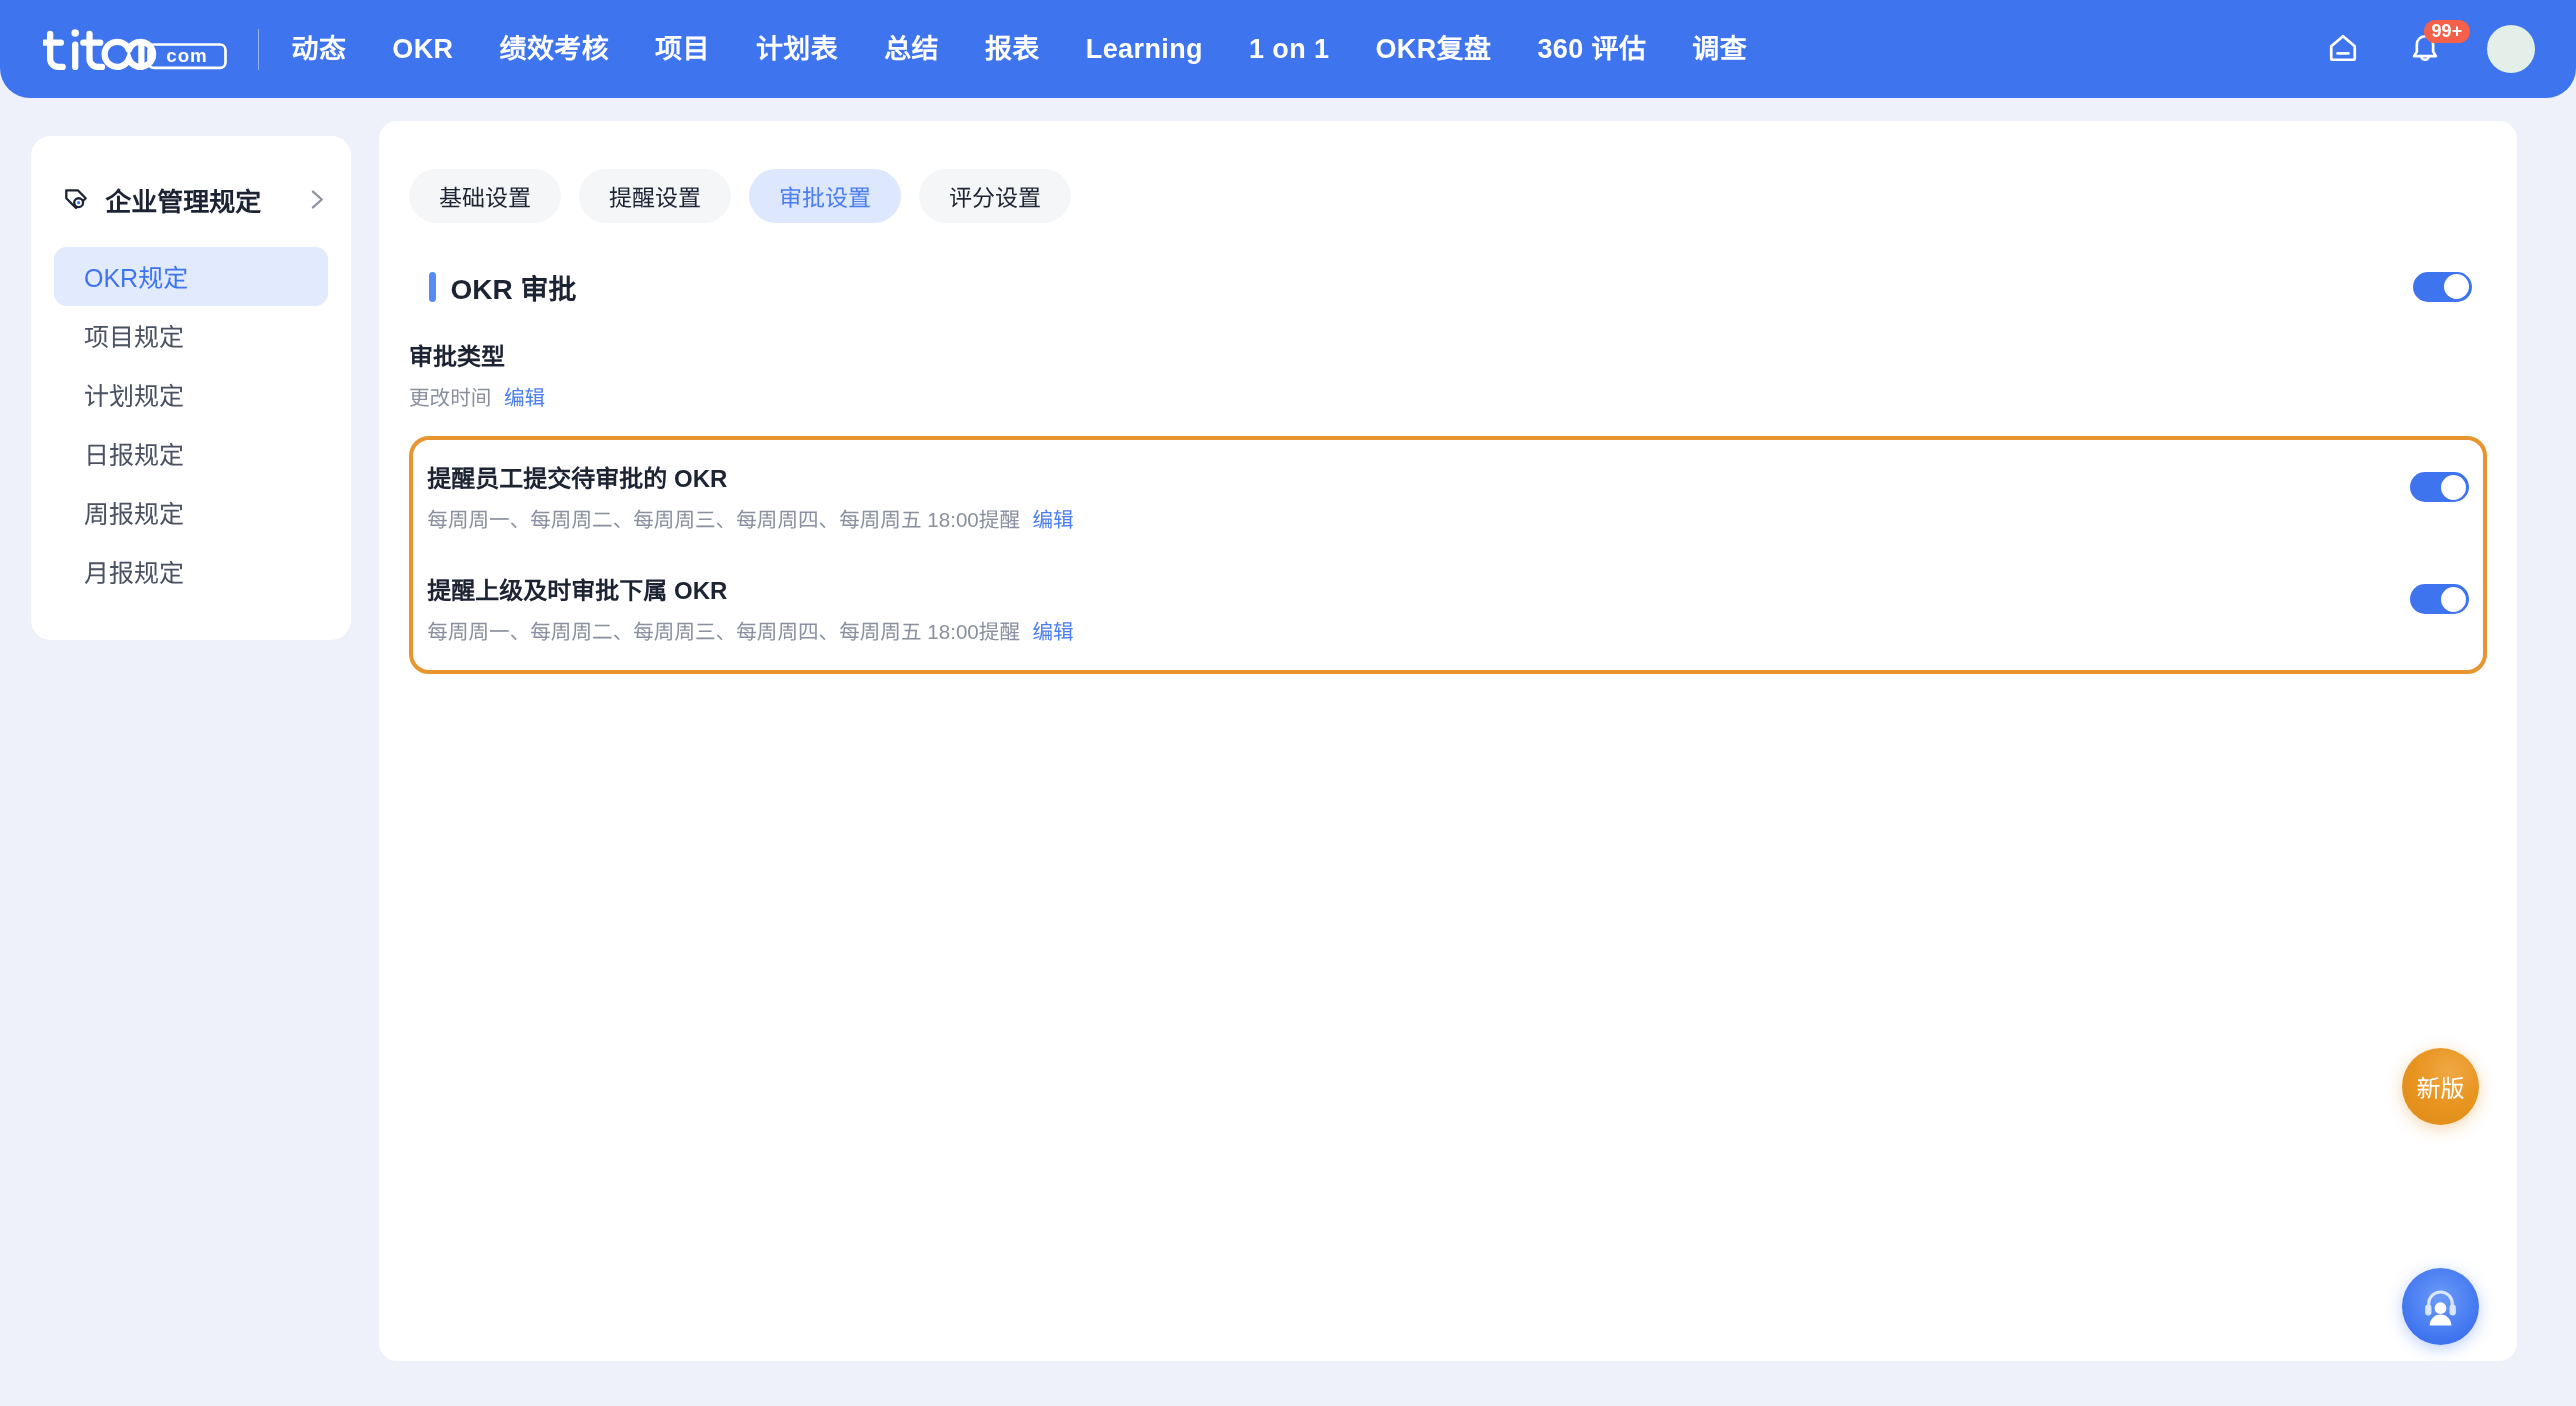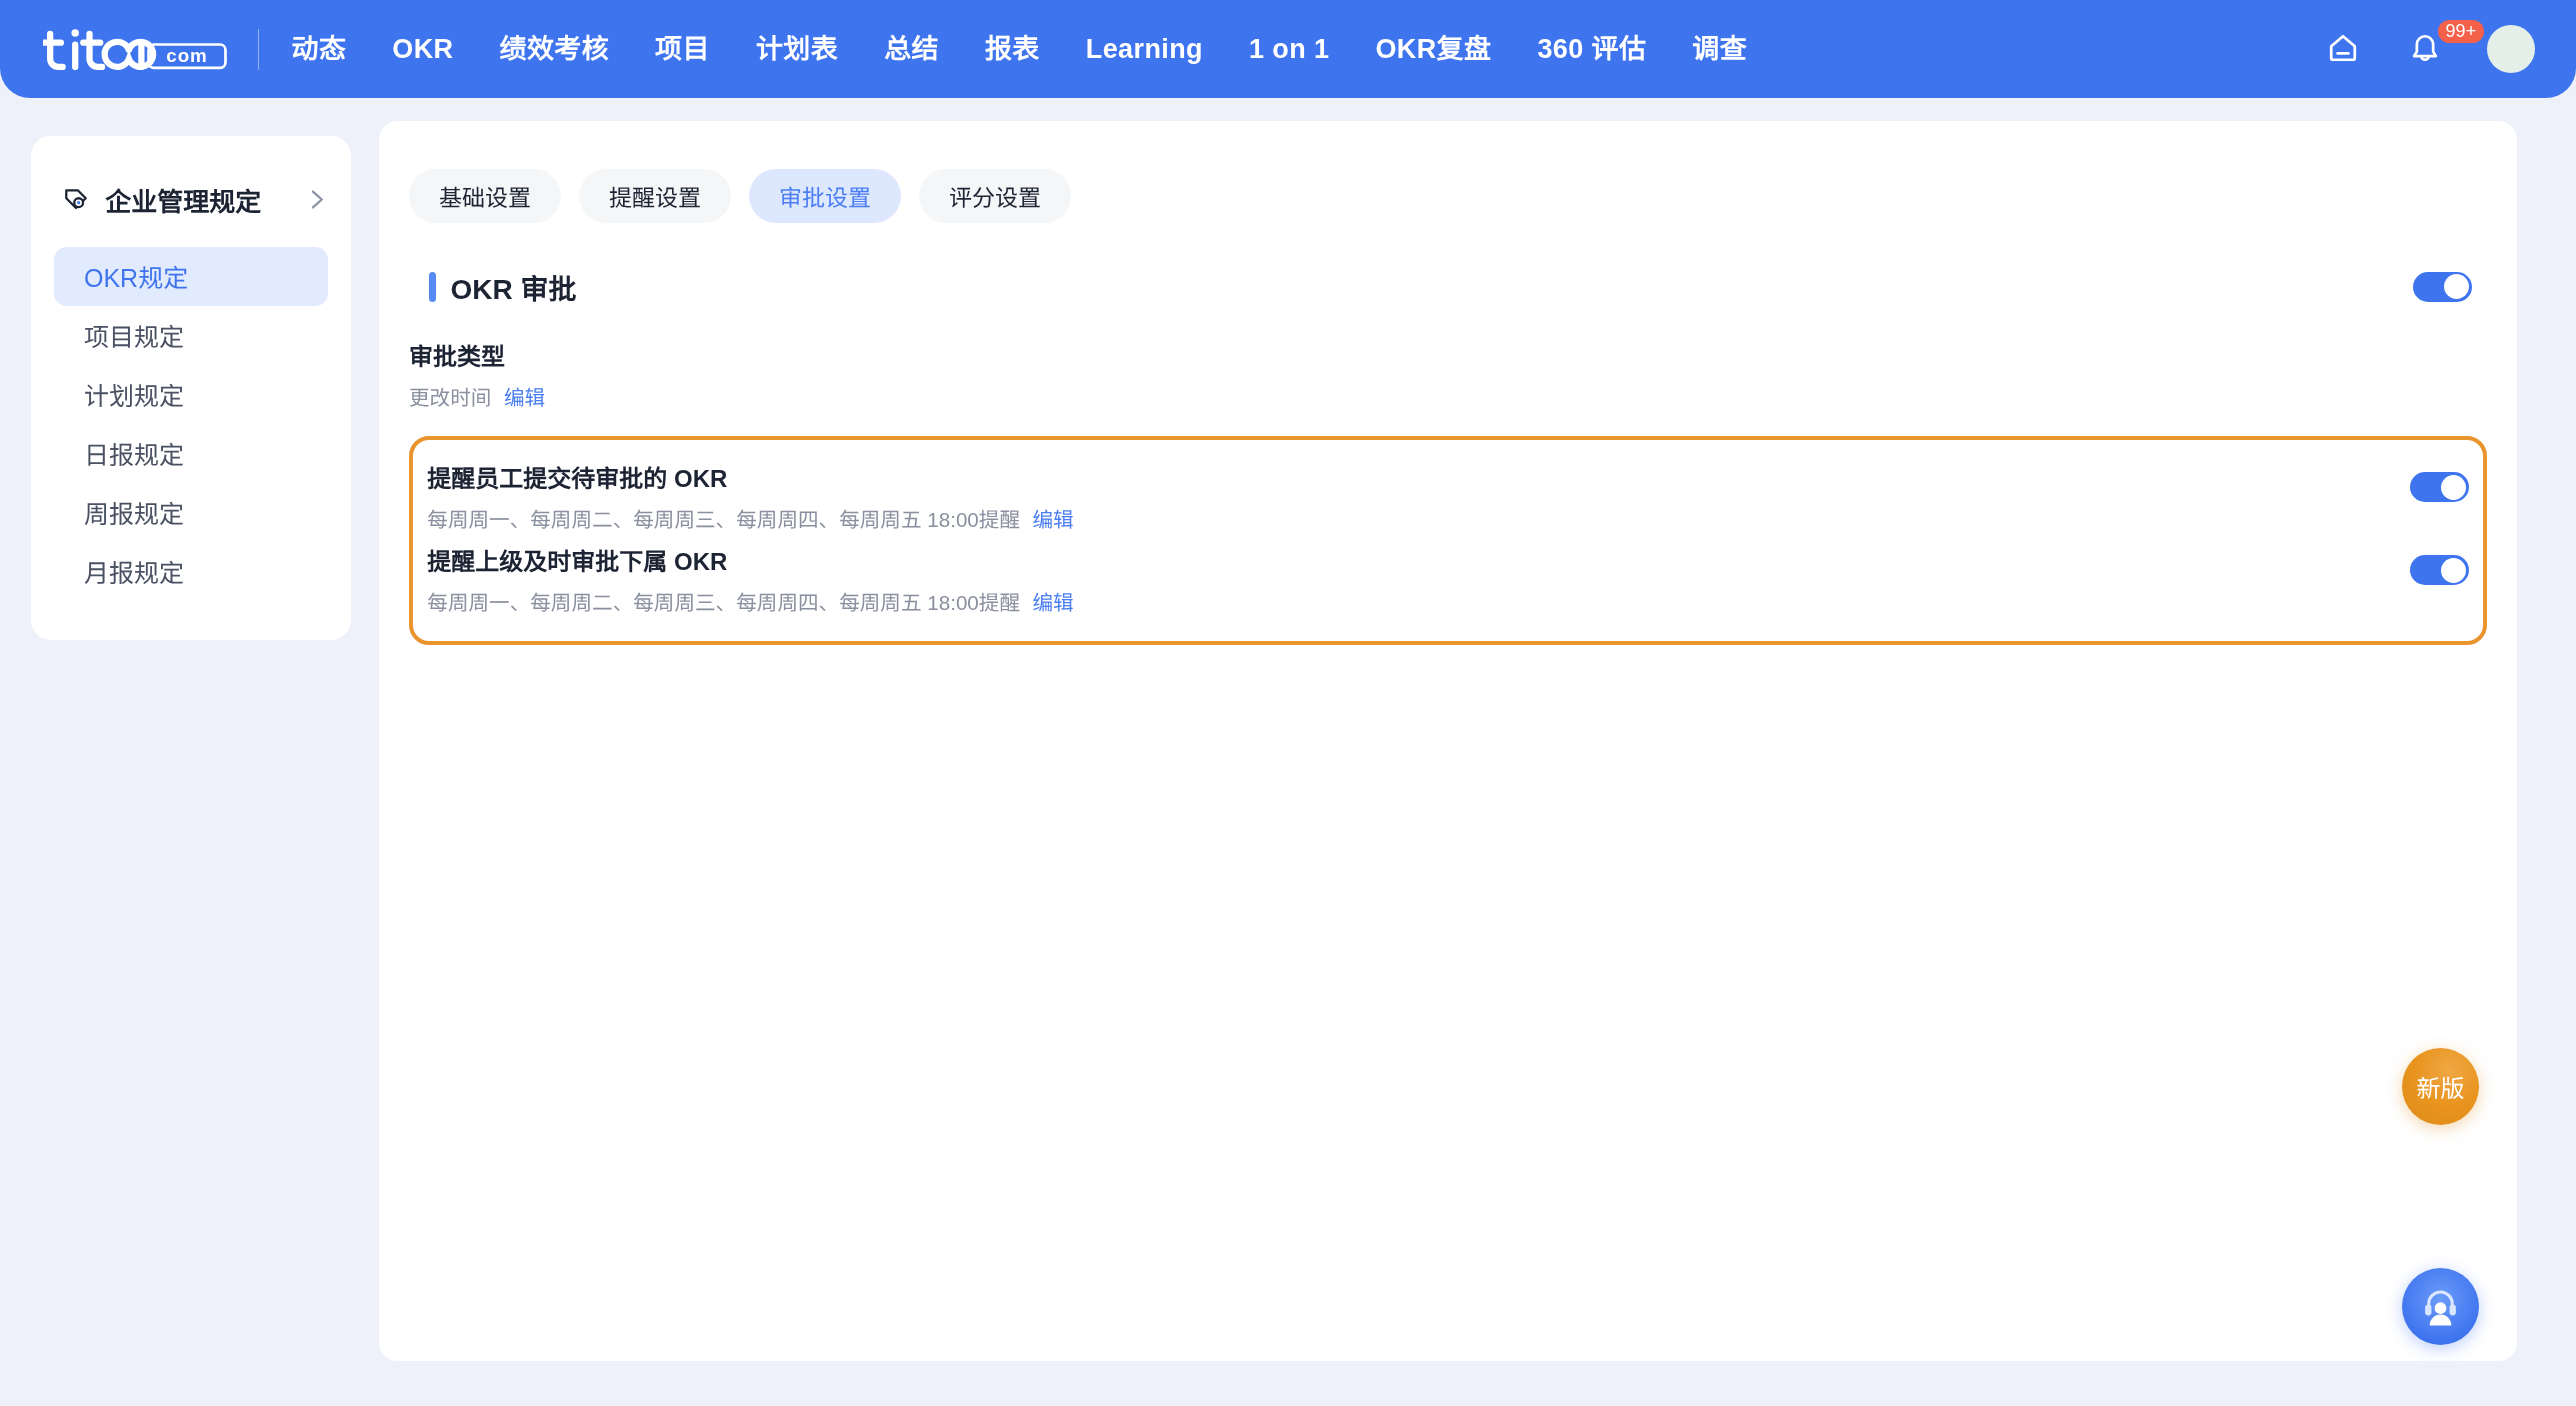--- a/index.html
+++ b/index.html
@@ -78,25 +78,25 @@
     height: 50px;
     display: flex;
     align-items: center;
     justify-content: center;
     cursor: pointer;
     position: relative;
   }
   .badge {
     position: absolute;
     top: -3.6px;
-    left: 38px;
+    left: 24px;
     background: #f4604a;
     color: #fff;
     font-size: 18px;
-    font-weight: normal;
+    font-weight: bold;
     border-radius: 14.3px;
     padding: 1.8px 8px 2.7px;
     line-height: 1;
     white-space: nowrap;
   }
   .avatar {
     width: 48px;
     height: 48px;
     border-radius: 50%;
     background: #e3efe8;
@@ -276,21 +276,21 @@
   .row .switch { margin-top: 7.2px; }
 
   
   .highlight-box {
     margin: 25px 30px 0 30px;
     border: 4.5px solid #e8942f;
     border-radius: 20px;
     padding: 23px 0 25px;
   }
   .highlight-box .row { padding: 0 14.3px 0 14.3px; }
-  .highlight-box .row + .row { margin-top: 12px; }
+  .highlight-box .row + .row { margin-top: 41px; }
   .highlight-box .row .switch { margin-top: 9px; }
 
   
   .fab-new {
     position: absolute;
     right: 38px;
     bottom: 236px;
     width: 77px;
     height: 77px;
     border-radius: 50%;

